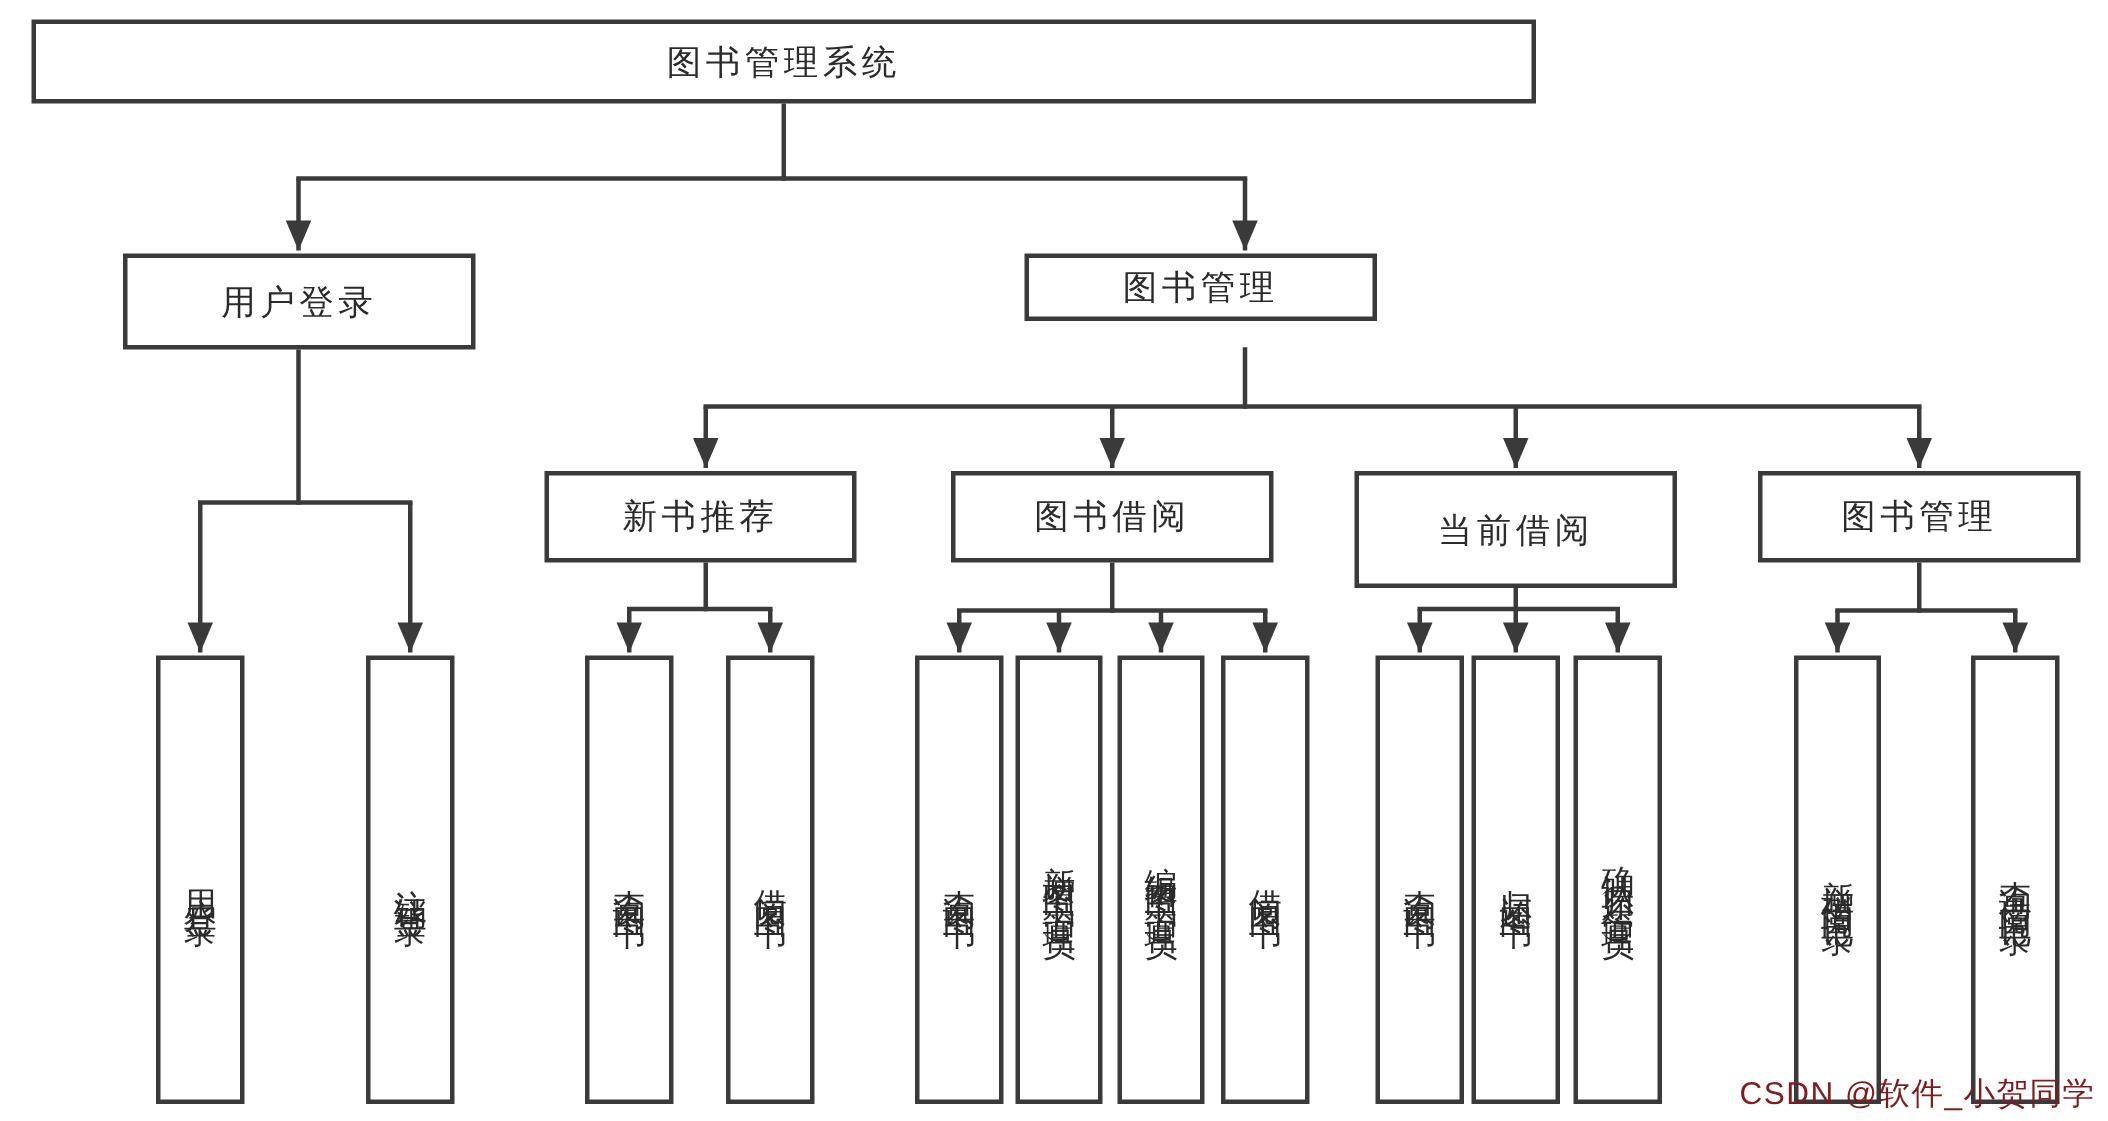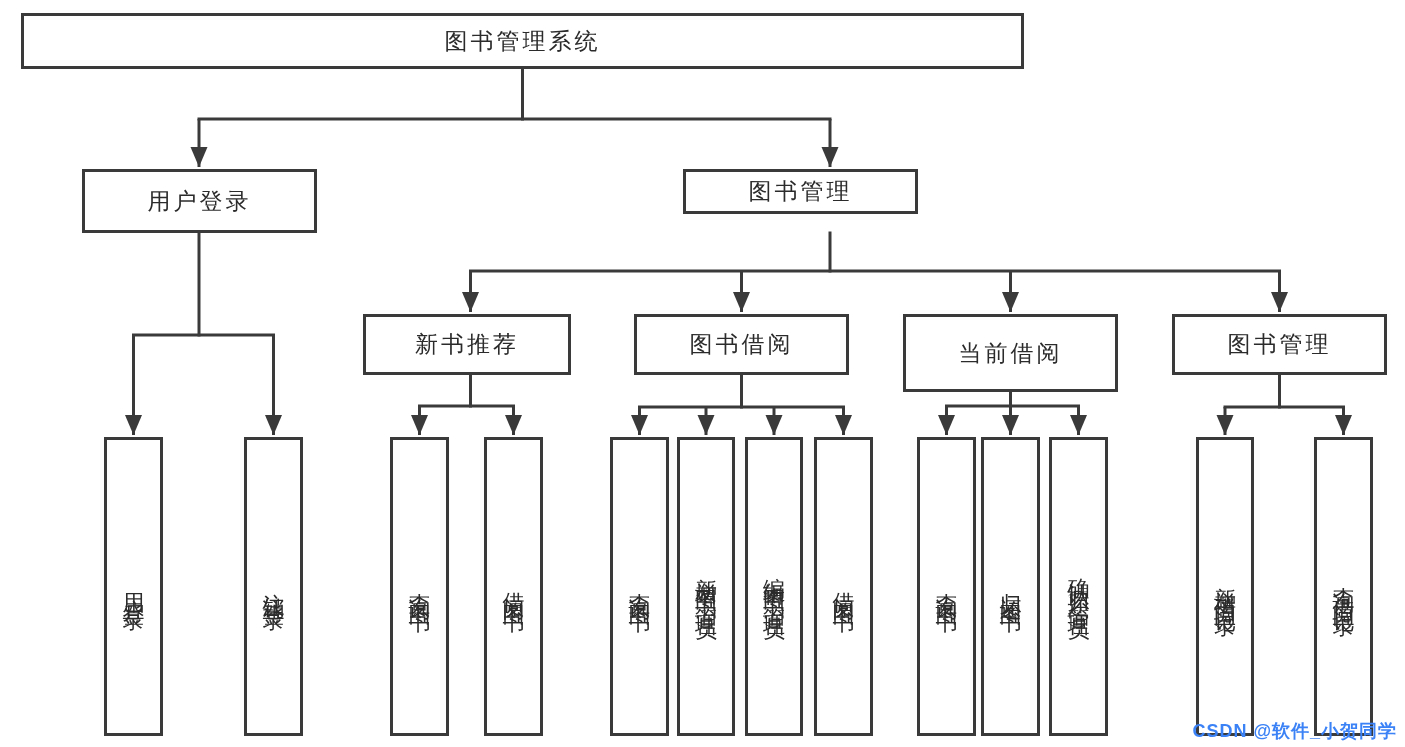--- a/index.html
+++ b/index.html
@@ -11,22 +11,22 @@
   .node{
     position:absolute;background:#fff;border:3px solid #3a3a3a;box-sizing:border-box;
     display:flex;align-items:center;justify-content:center;color:#2b2b2b;
   }
   .node.h span{font-size:23px;letter-spacing:3px;white-space:nowrap;font-family:Liberation Serif, serif;}
   .node.v span{
     writing-mode:vertical-rl;text-orientation:mixed;
     font-size:22px;letter-spacing:6px;line-height:1;white-space:nowrap;
   }
   .watermark{
-    position:absolute;right:8px;bottom:4px;font-size:18px;letter-spacing:1px;
-    color:#3b82f6;white-space:nowrap;font-weight:bold;
+    position:absolute;right:8px;bottom:4px;font-size:21px;letter-spacing:1px;
+    color:#7f1d1d;white-space:nowrap;
   }
 </style>
 </head>
 <body>
 
 <div id="stage">
 
   <svg class="wires" width="1405" height="747" viewBox="0 0 1405 747">
     <defs>
       <marker id="arrow" markerUnits="userSpaceOnUse" viewBox="-1 -9.5 23 19" markerWidth="23" markerHeight="19" refX="20" refY="0" orient="auto">

